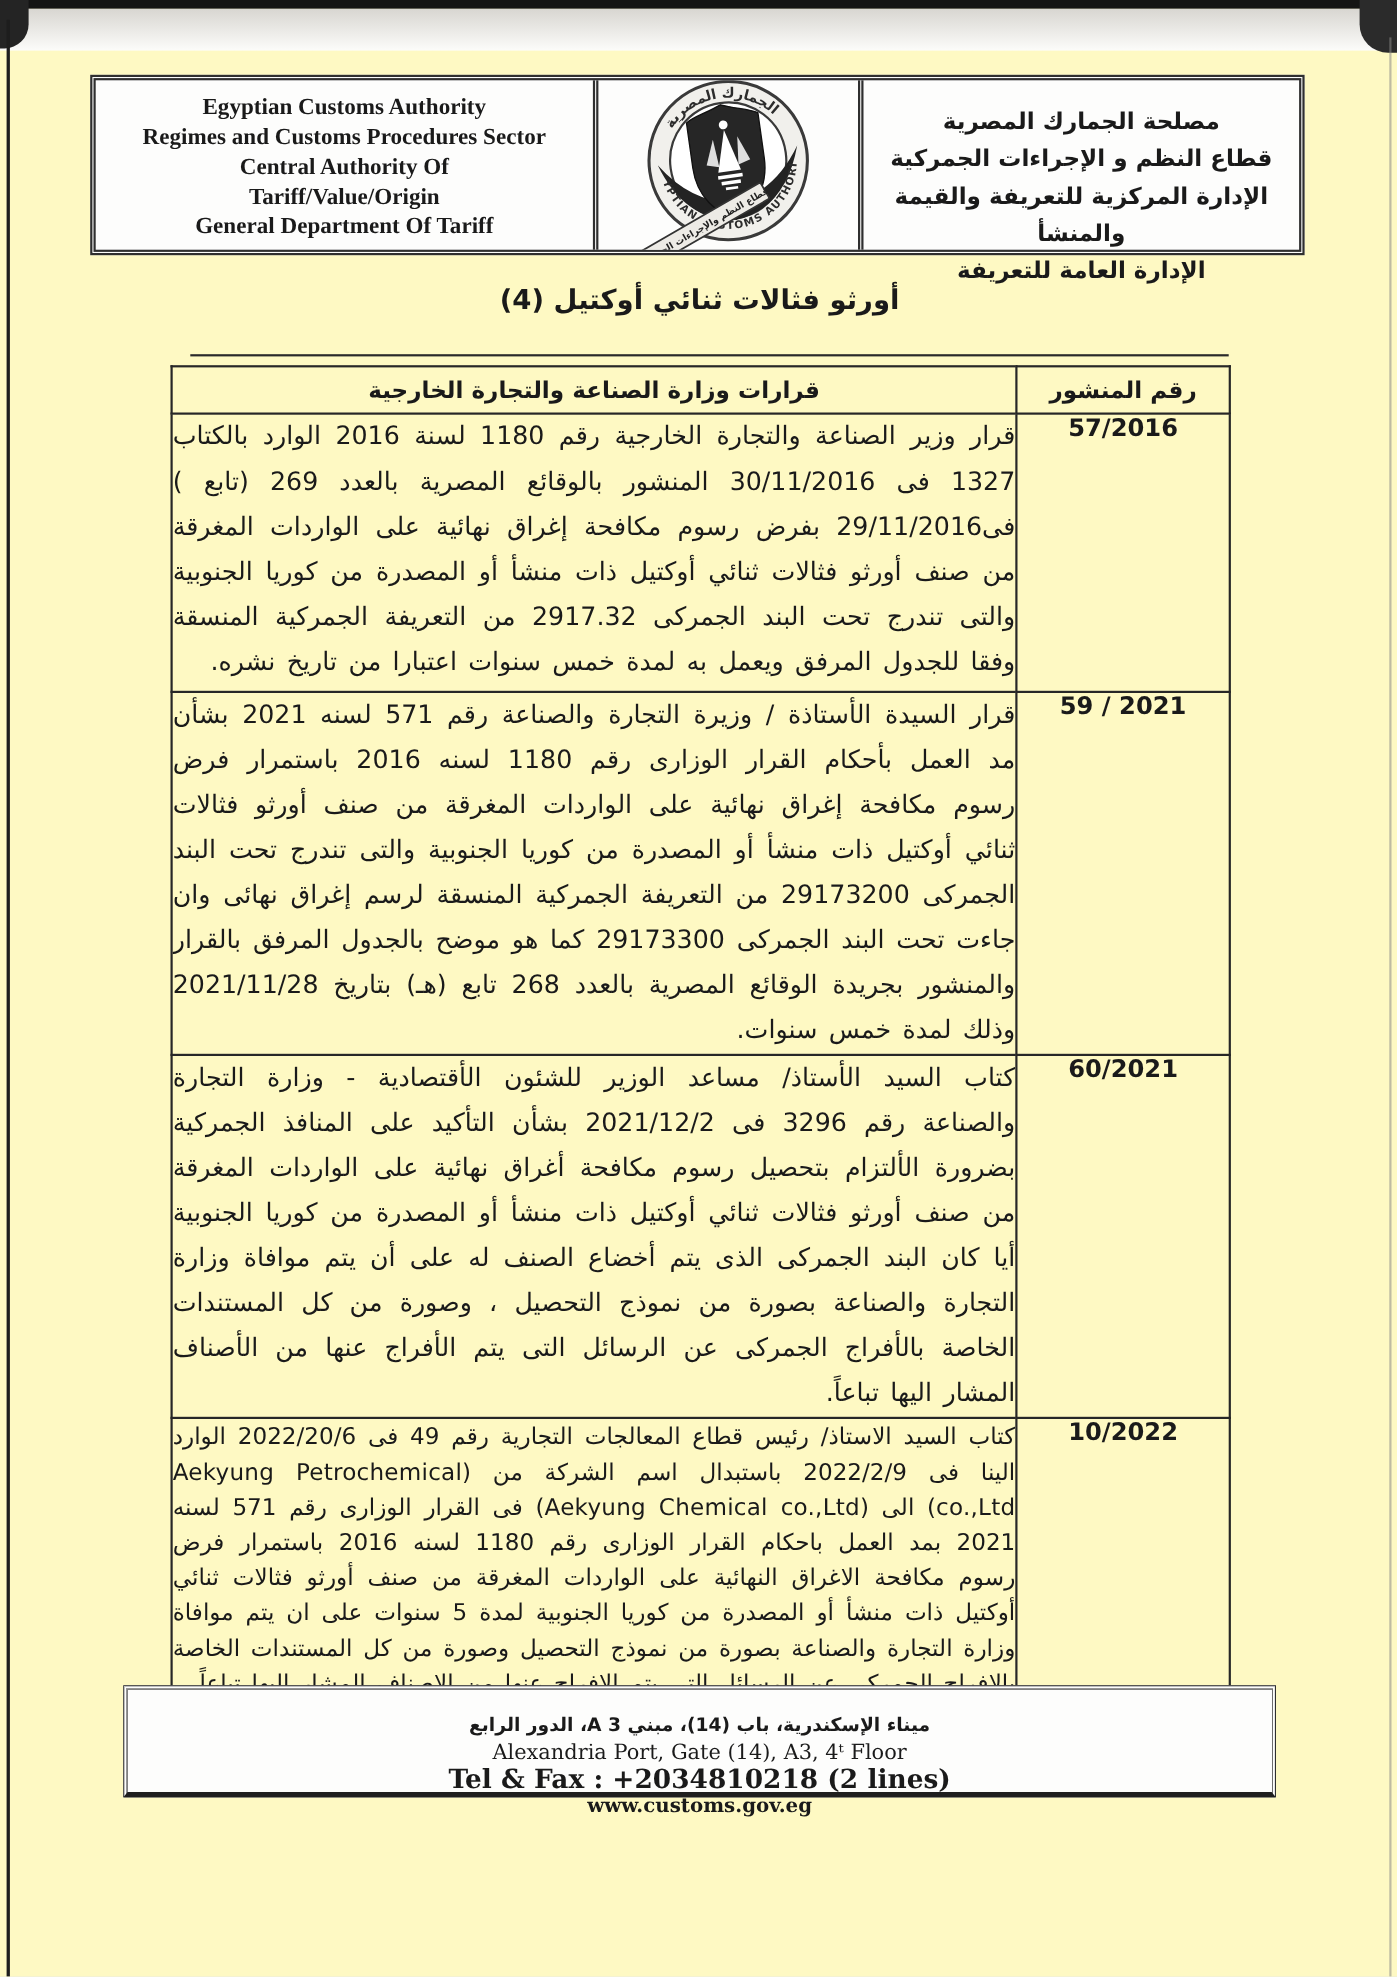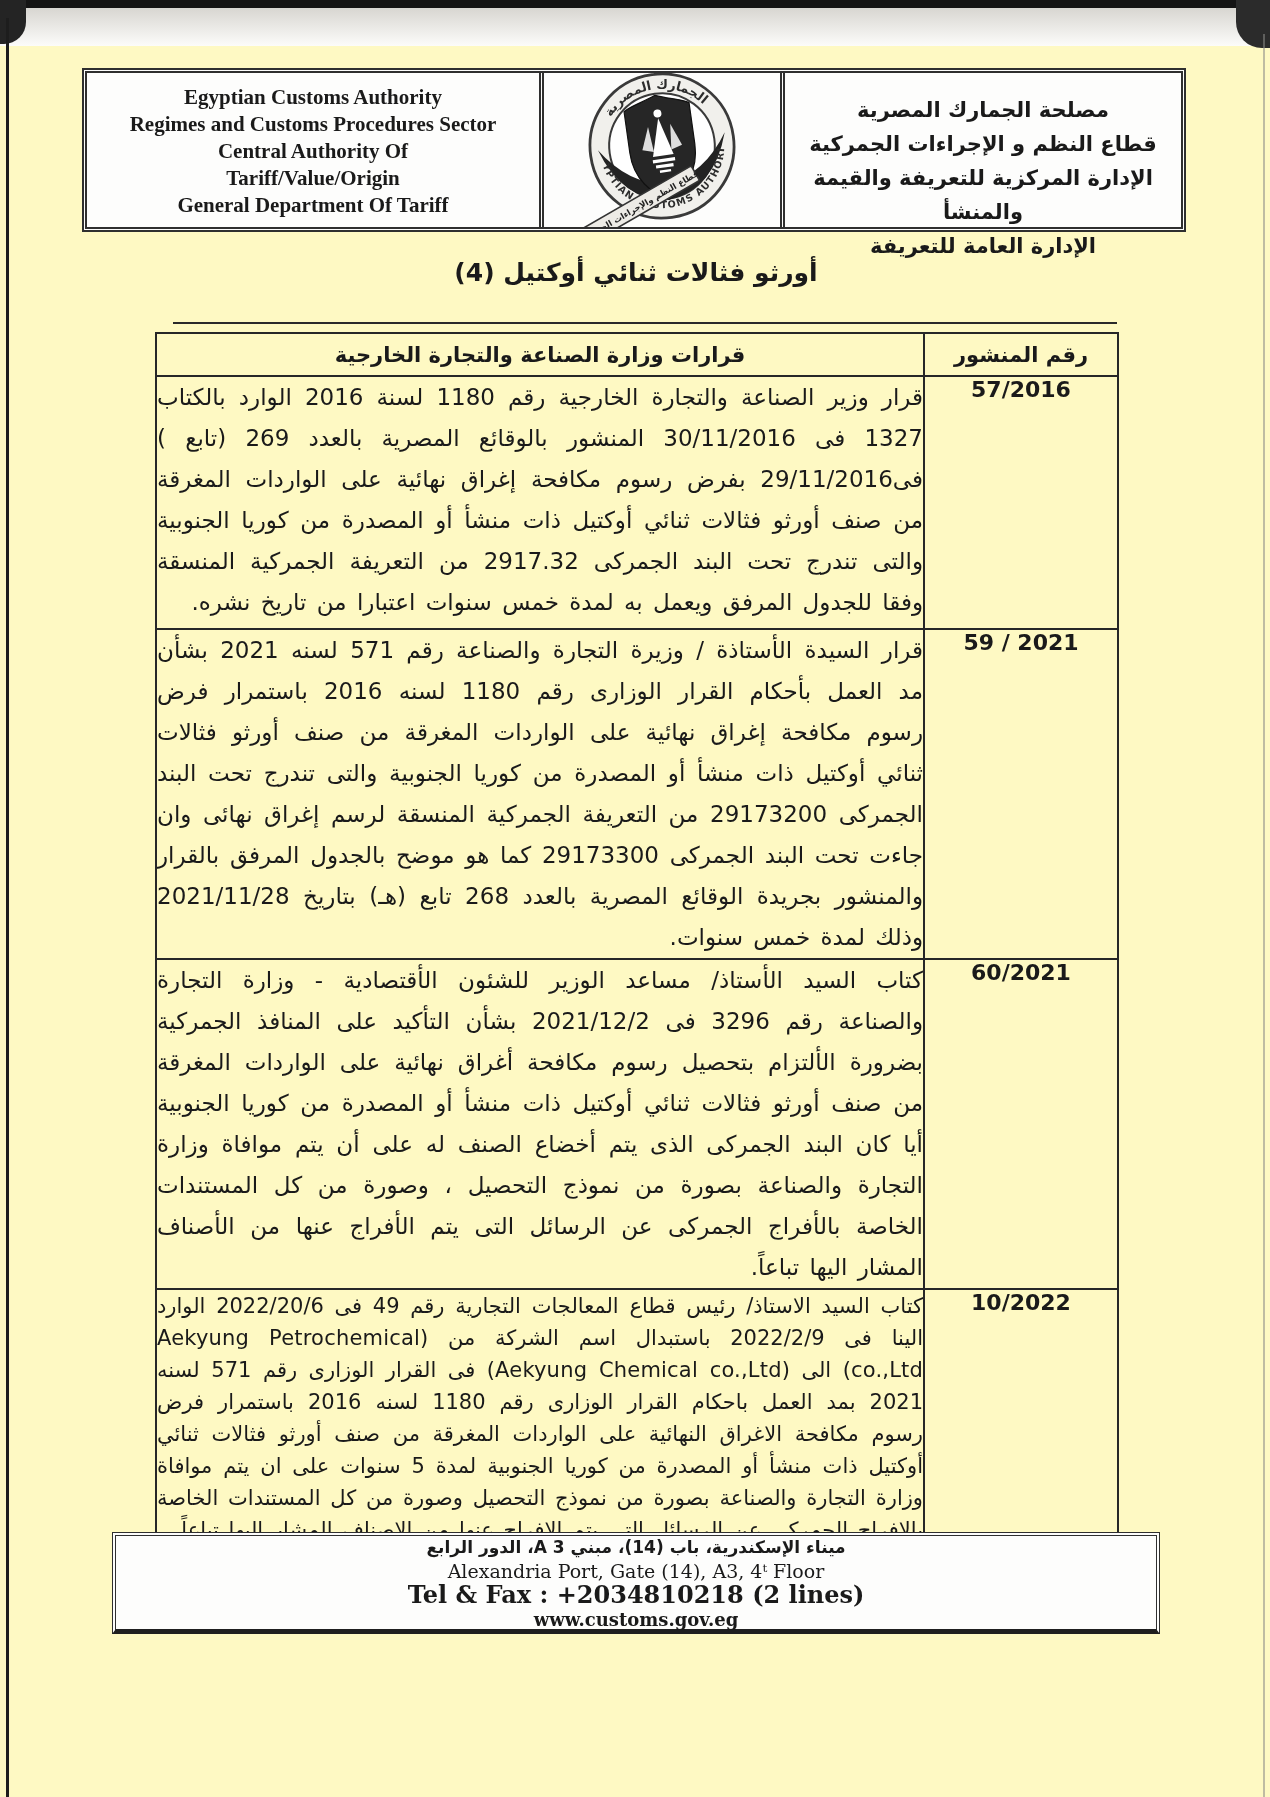--- a/index.html
+++ b/index.html
@@ -43,21 +43,21 @@
     font-weight:700;font-size:22px;padding-top:10px;}
   .txt-cell{vertical-align:top;text-align:justify;direction:rtl;
     font-weight:400;font-size:23px;line-height:41px;word-spacing:3px;letter-spacing:.2px;
     padding:3px 10px 0 12px;overflow:hidden;}
   tr.row-1{height:253px;} tr.row-2{height:289px;} tr.row-3{height:298px;} tr.row-4{height:262px;}
   tr.row-4 .txt-cell{font-size:21px;line-height:32px;}
 
   
   .footer-box{position:absolute;left:112px;top:1532px;width:1048px;height:102px;
     box-sizing:border-box;border:4px double #2f2f2f;border-bottom:5px solid #1f1f1f;
-    text-align:center;padding-top:0;background:#fdfdfc;}
+    text-align:center;padding-top:22px;background:#fdfdfc;}
   .f-ar{direction:rtl;font-weight:700;font-size:17px;line-height:23px;}
   .f-en{font-family:"DejaVu Serif","Liberation Serif",serif;font-size:19px;line-height:24px;}
   .f-tel{font-family:"DejaVu Serif","Liberation Serif",serif;font-weight:700;font-size:24px;line-height:24px;}
   .f-web{font-family:"DejaVu Serif","Liberation Serif",serif;font-weight:700;font-size:18px;line-height:26px;}
 
   .seal{width:184px;height:168px;}
   .seal text{font-family:"DejaVu Sans",sans-serif;}
 </style>
 </head>
 <body>

